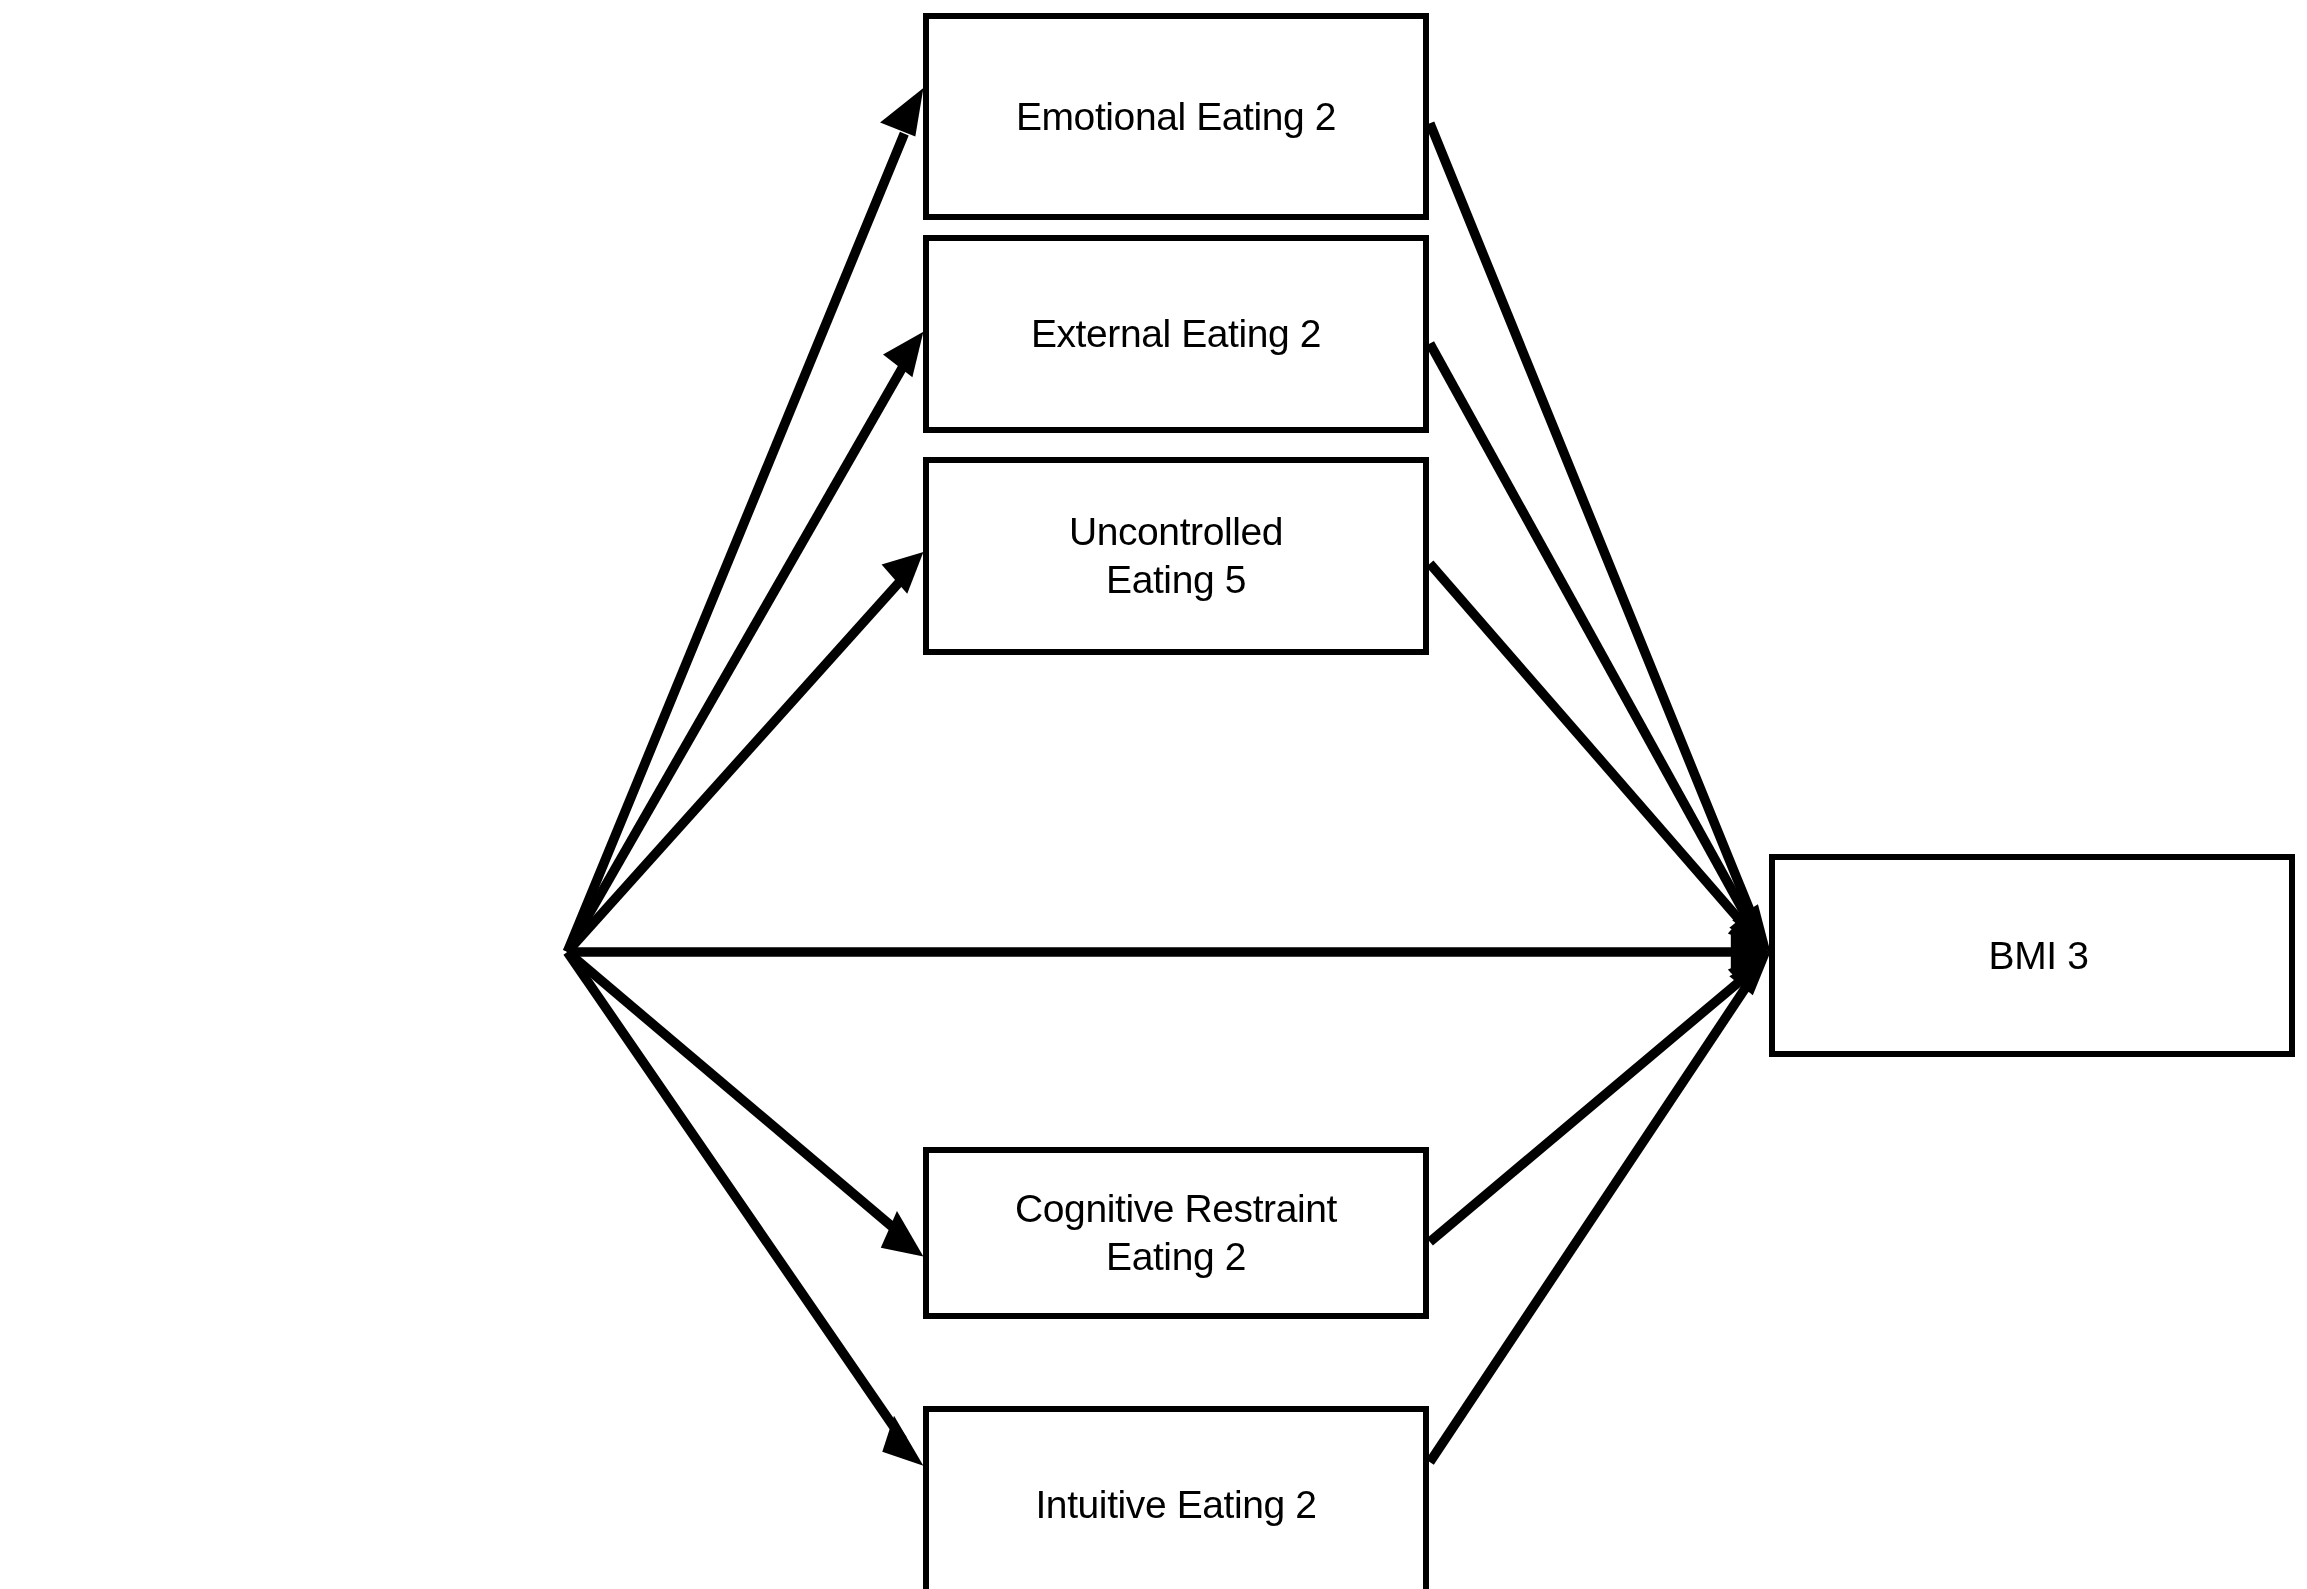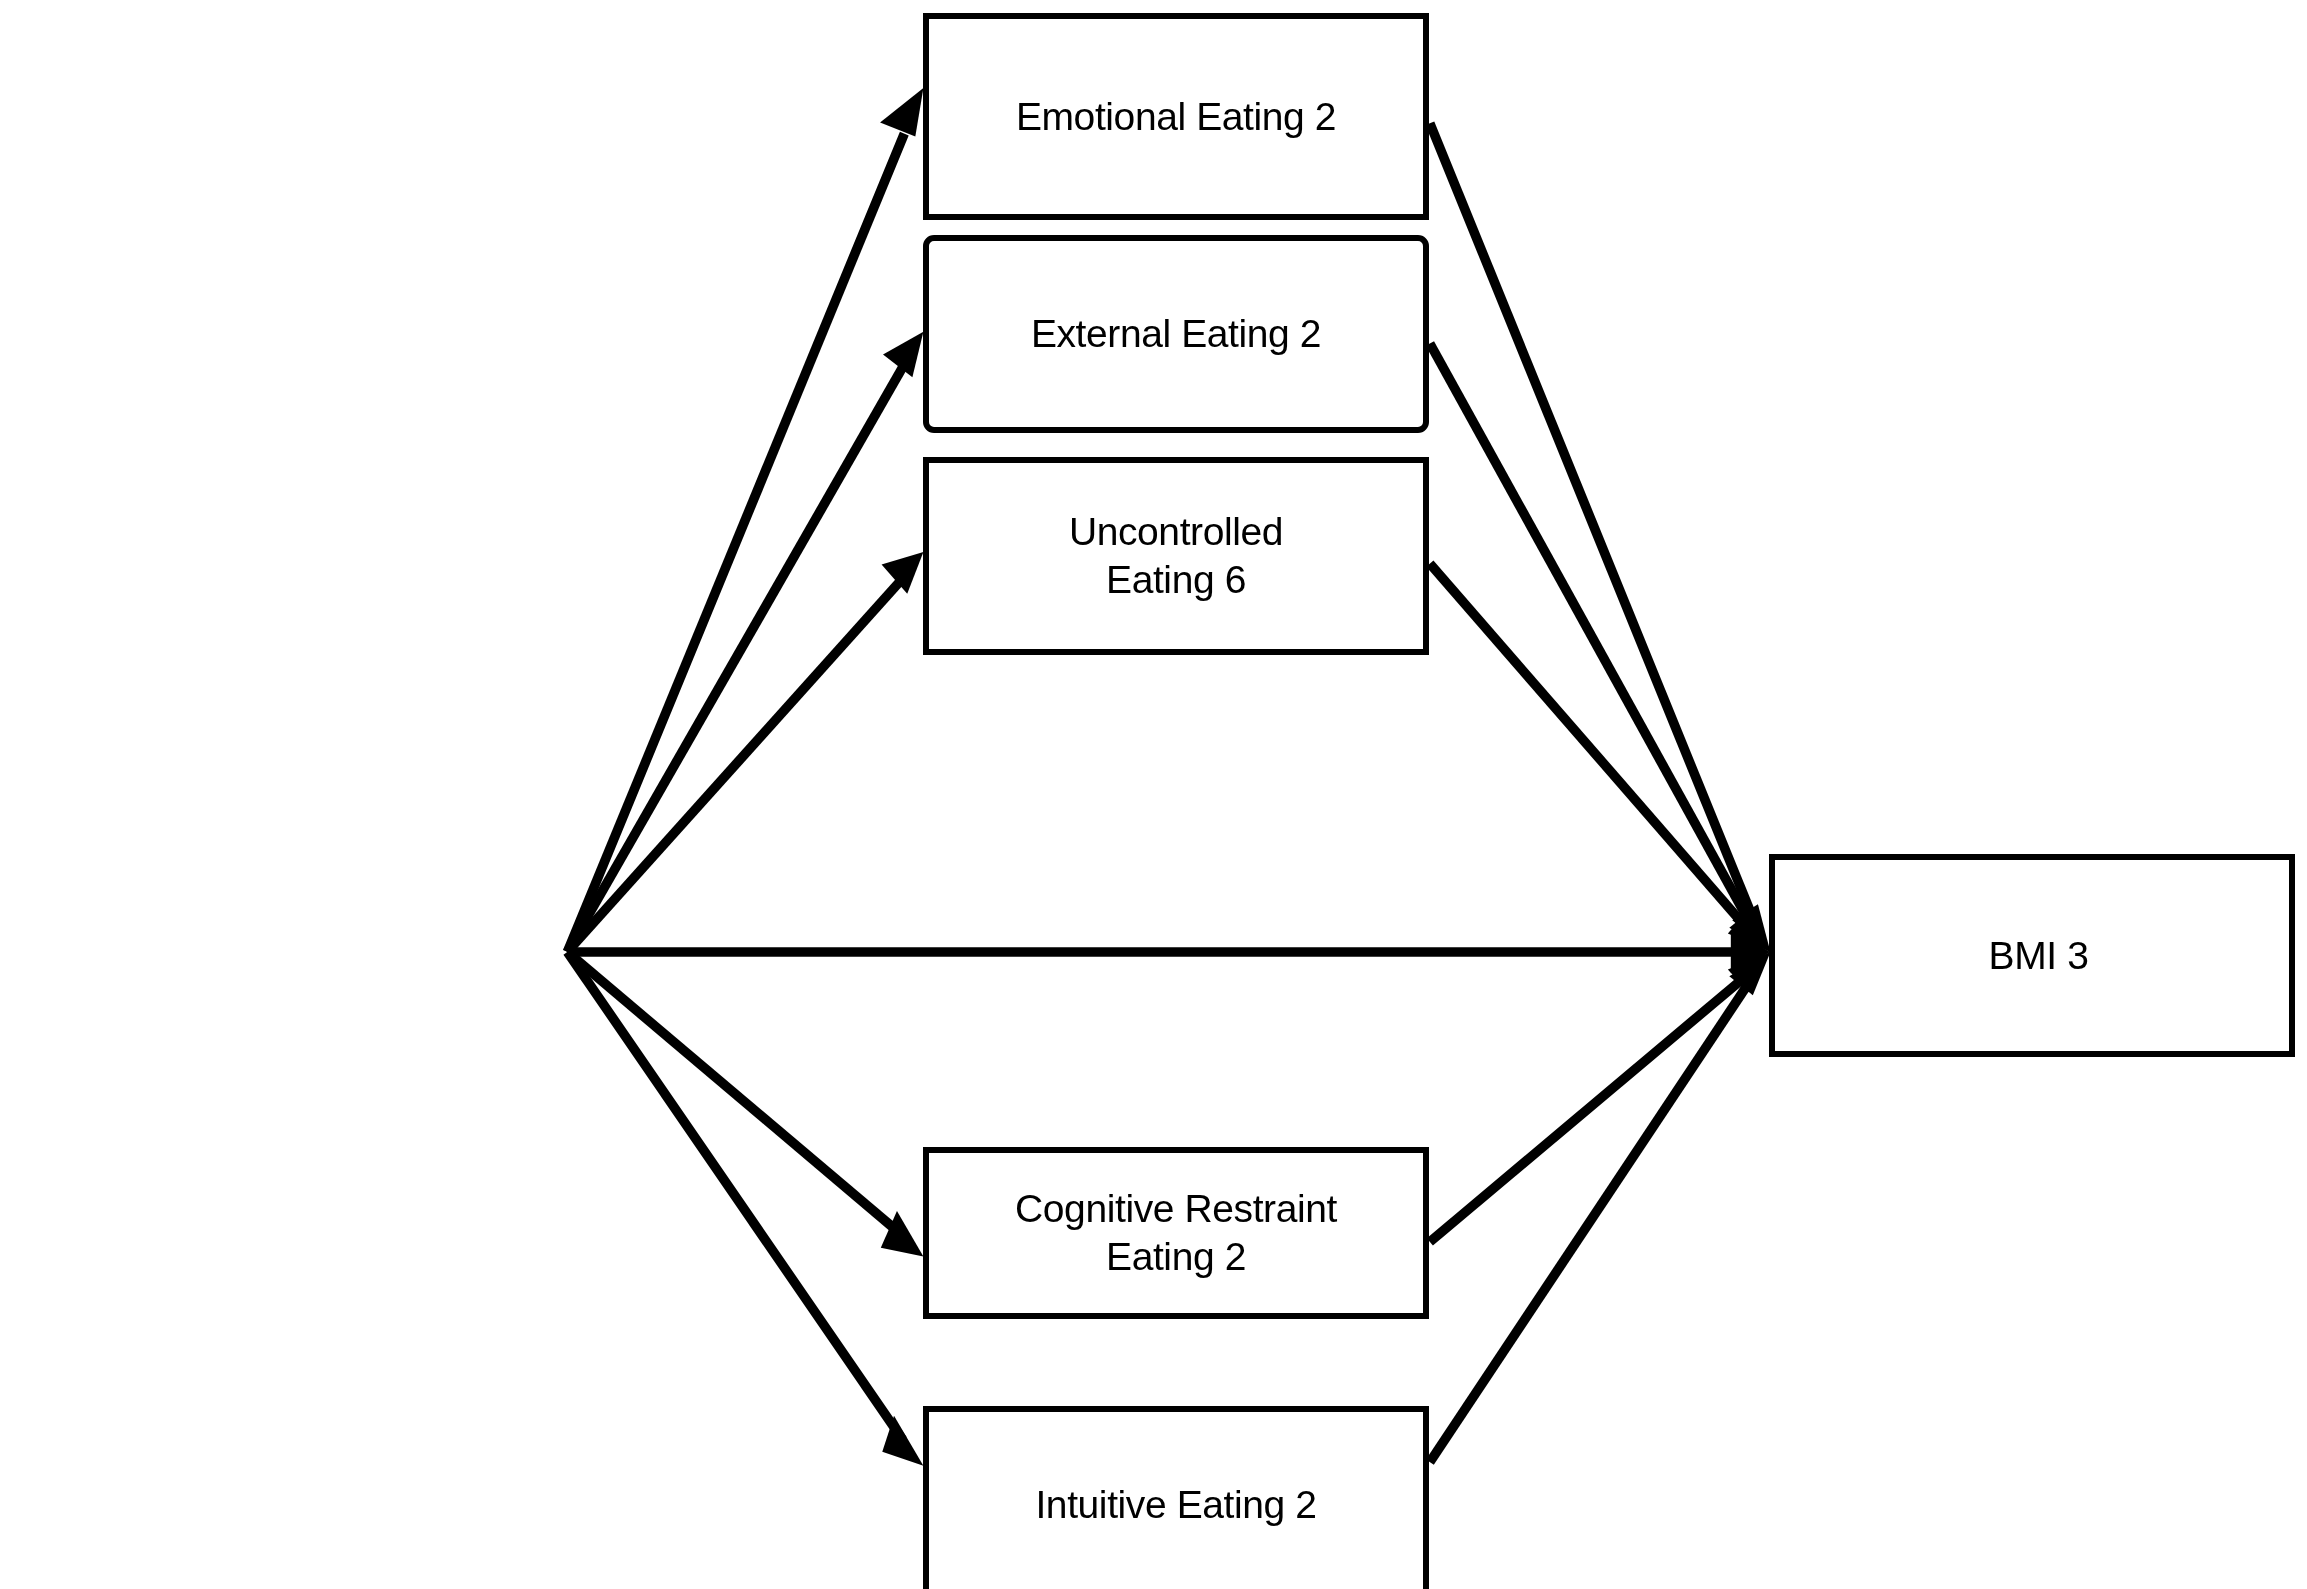--- a/index.html
+++ b/index.html
@@ -111,27 +111,27 @@
         <polygon points="2412,1297 2388,1356 2356,1330"></polygon>
       </g>
     </g>
   </svg>
 
 
   <div class="node-box" style="left:923px; top:13.2px; width:506px; height:207px;">
     <span class="node-label">Emotional Eating 2</span>
   </div>
 
-  <div class="node-box" style="left:923px; top:235px; width:506px; height:198px;border-radius:11px;">
+  <div class="node-box" style="left:923px; top:235px; width:506px; height:198px;">
     <span class="node-label">External Eating 2</span>
   </div>
 
   <div class="node-box" style="left:923px; top:457px; width:506px; height:198px;">
     <span class="node-label">Uncontrolled
-Eating 6</span>
+Eating 5</span>
   </div>
 
   <div class="node-box" style="left:923px; top:1147px; width:506px; height:172px;">
     <span class="node-label">Cognitive Restraint
 Eating 2</span>
   </div>
 
   <div class="node-box" style="left:923px; top:1359px; width:506px; height:198px;margin-top:47px;">
     <span class="node-label">Intuitive Eating 2</span>
   </div>

